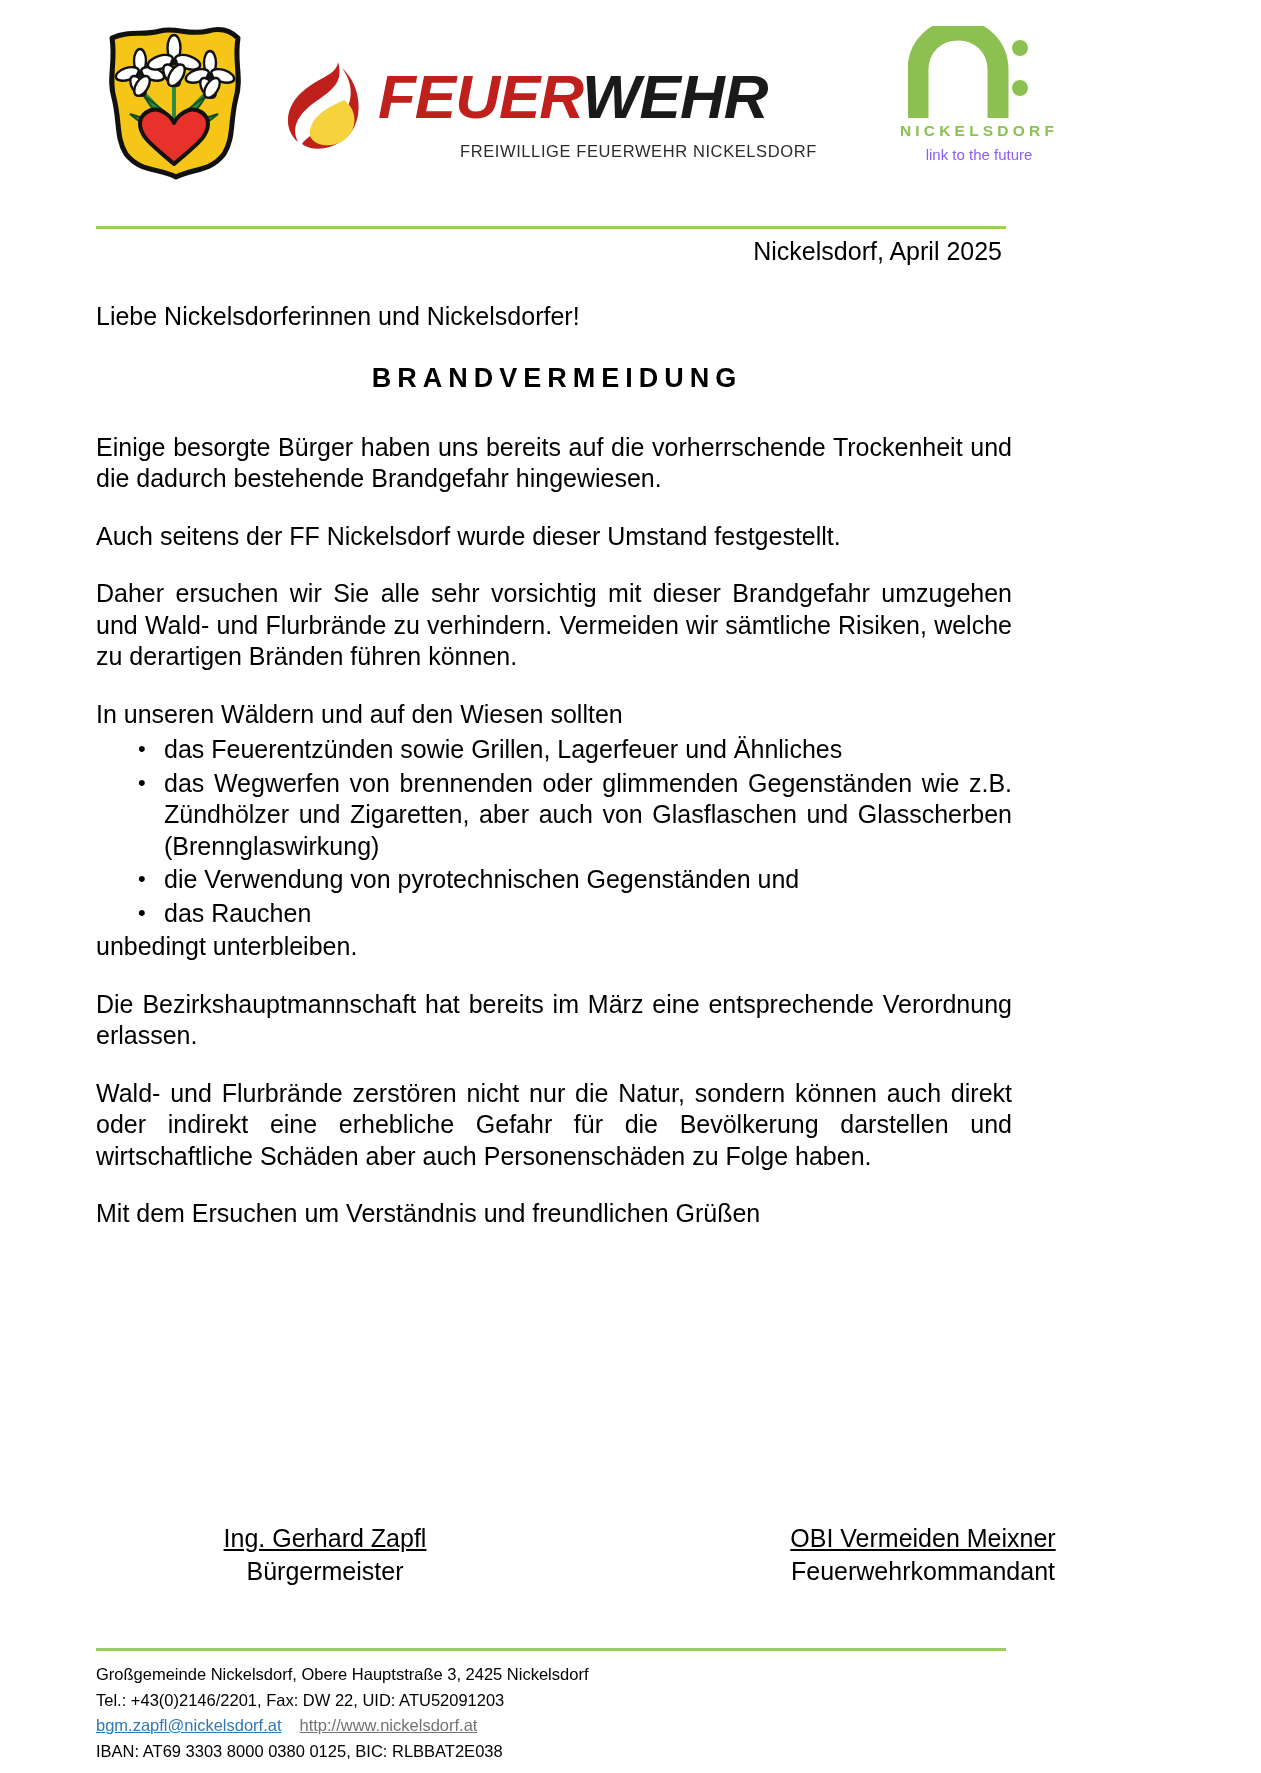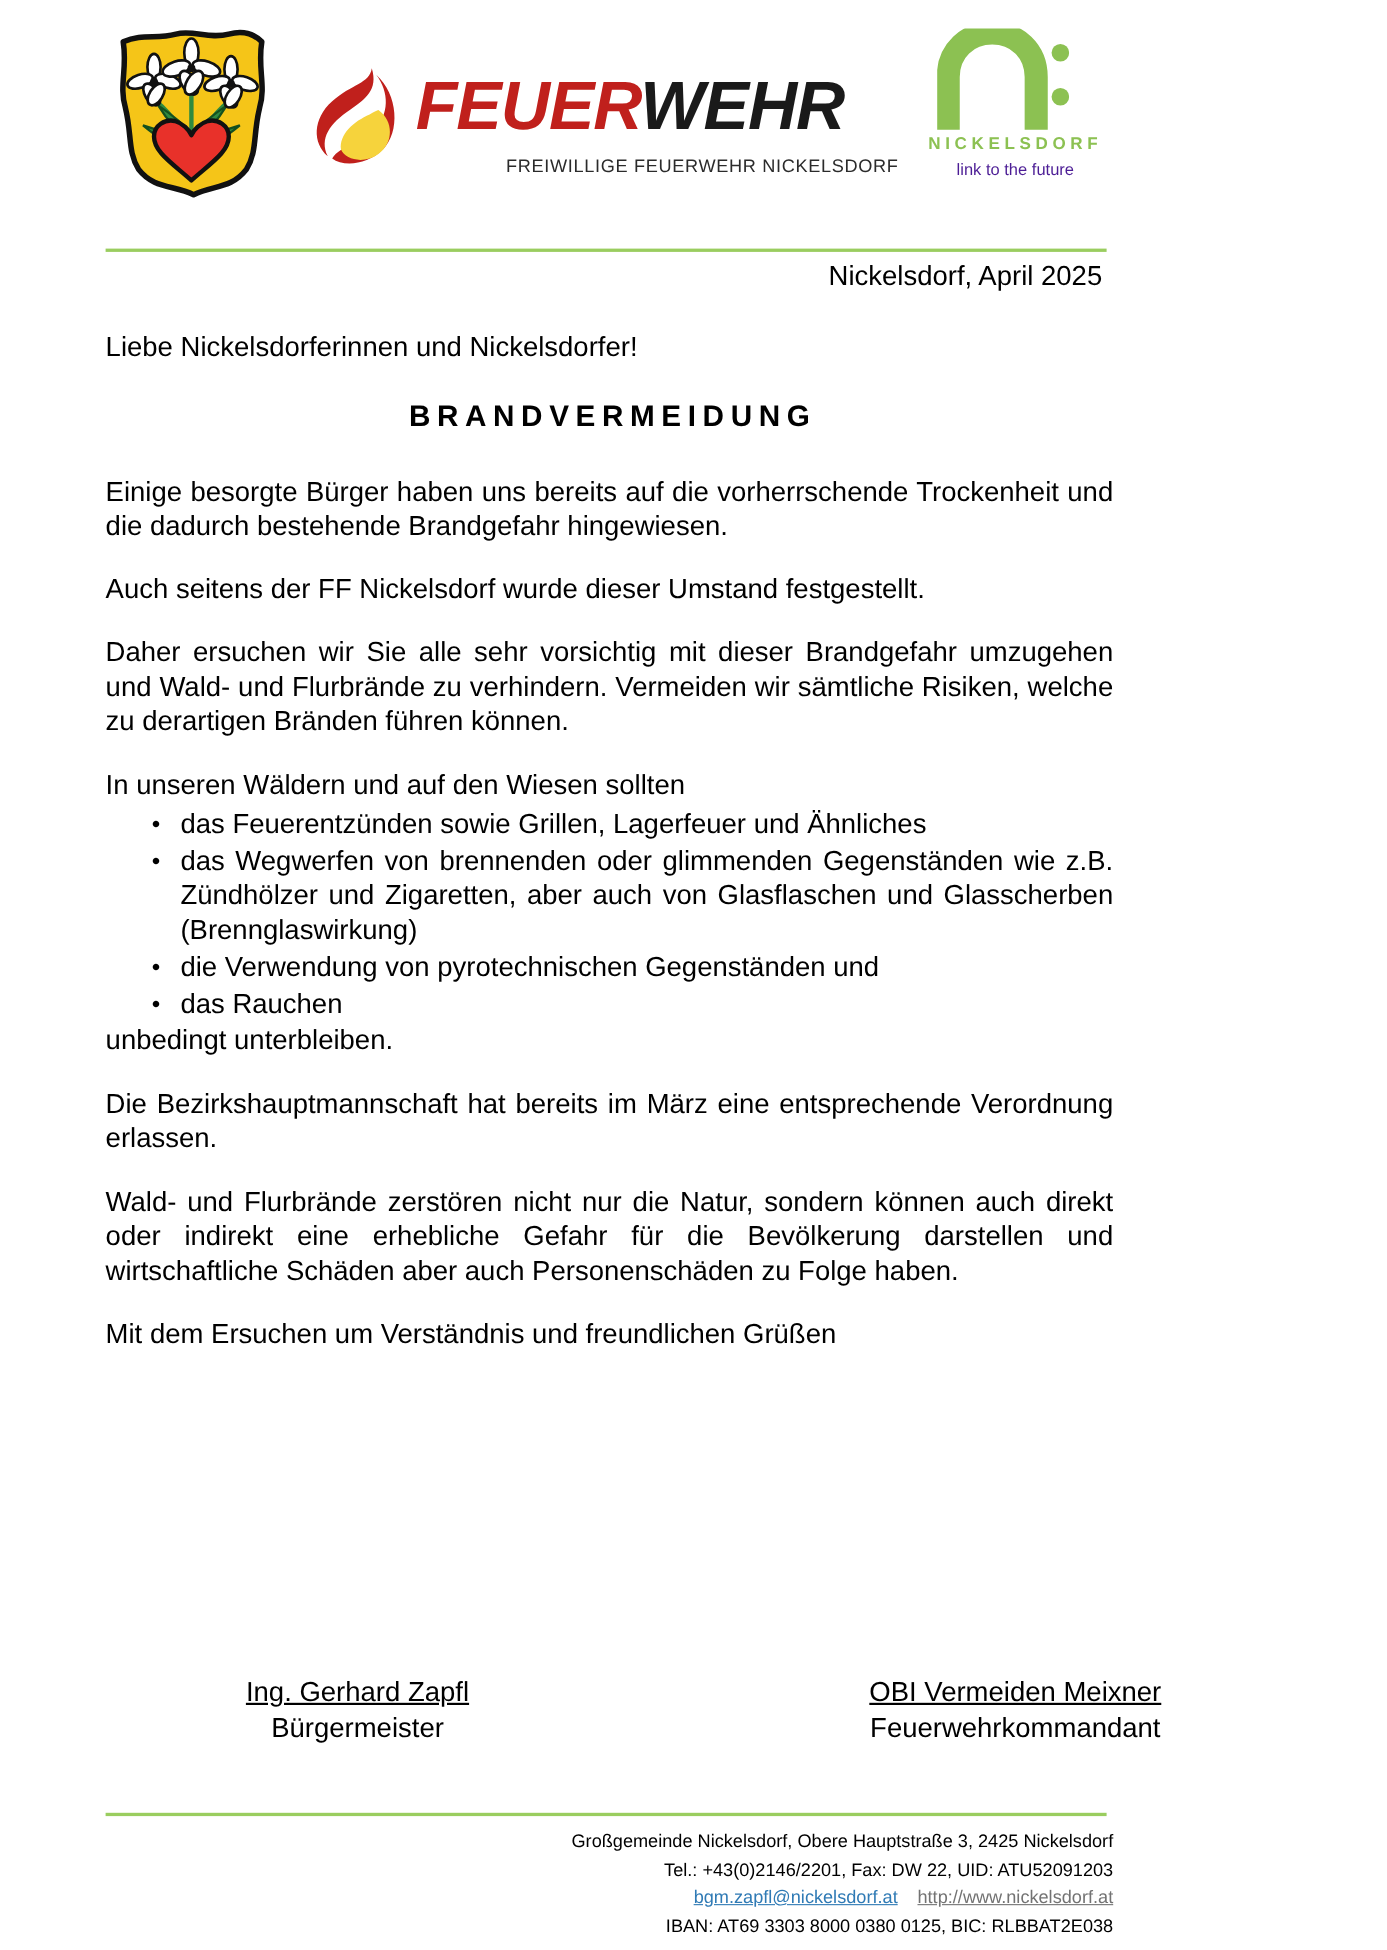--- a/index.html
+++ b/index.html
@@ -70,21 +70,21 @@
     position: absolute;
     left: 178px;
     top: 84px;
     font-size: 16.5px;
     color: #2b2b2b;
     letter-spacing: 0.6px;
     white-space: nowrap;
   }
   .nd-logo {
     position: absolute;
-    left: 808px;
+    left: 864px;
     top: 26px;
     width: 230px;
     height: 140px;
   }
   .nd-mark {
     position: absolute;
     left: 44px;
     top: 0;
     width: 120px;
     height: 92px;
@@ -101,21 +101,21 @@
     font-weight: bold;
     white-space: nowrap;
   }
   .nd-tag {
     position: absolute;
     left: 0;
     top: 120px;
     width: 230px;
     text-align: center;
     font-size: 15px;
-    color: #4c1d95;
+    color: #8b5cf6;
     white-space: nowrap;
   }
 
   .rule-top {
     position: absolute;
     left: 96px;
     top: 226px;
     width: 910px;
     height: 3px;
     background: #9acd5f;
@@ -221,21 +221,21 @@
     text-underline-offset: 2px;
   }
   .sig-role { }
 
   
   .footer {
     position: absolute;
     left: 96px;
     top: 1662px;
     width: 916px;
-    text-align: right;
+    text-align: left;
     font-size: 16.5px;
     line-height: 1.55;
     color: #000000;
   }
   .footer .flinks {
     display: block;
   }
   .footer a.mail {
     color: #2f7ab5;
     text-decoration: underline;

